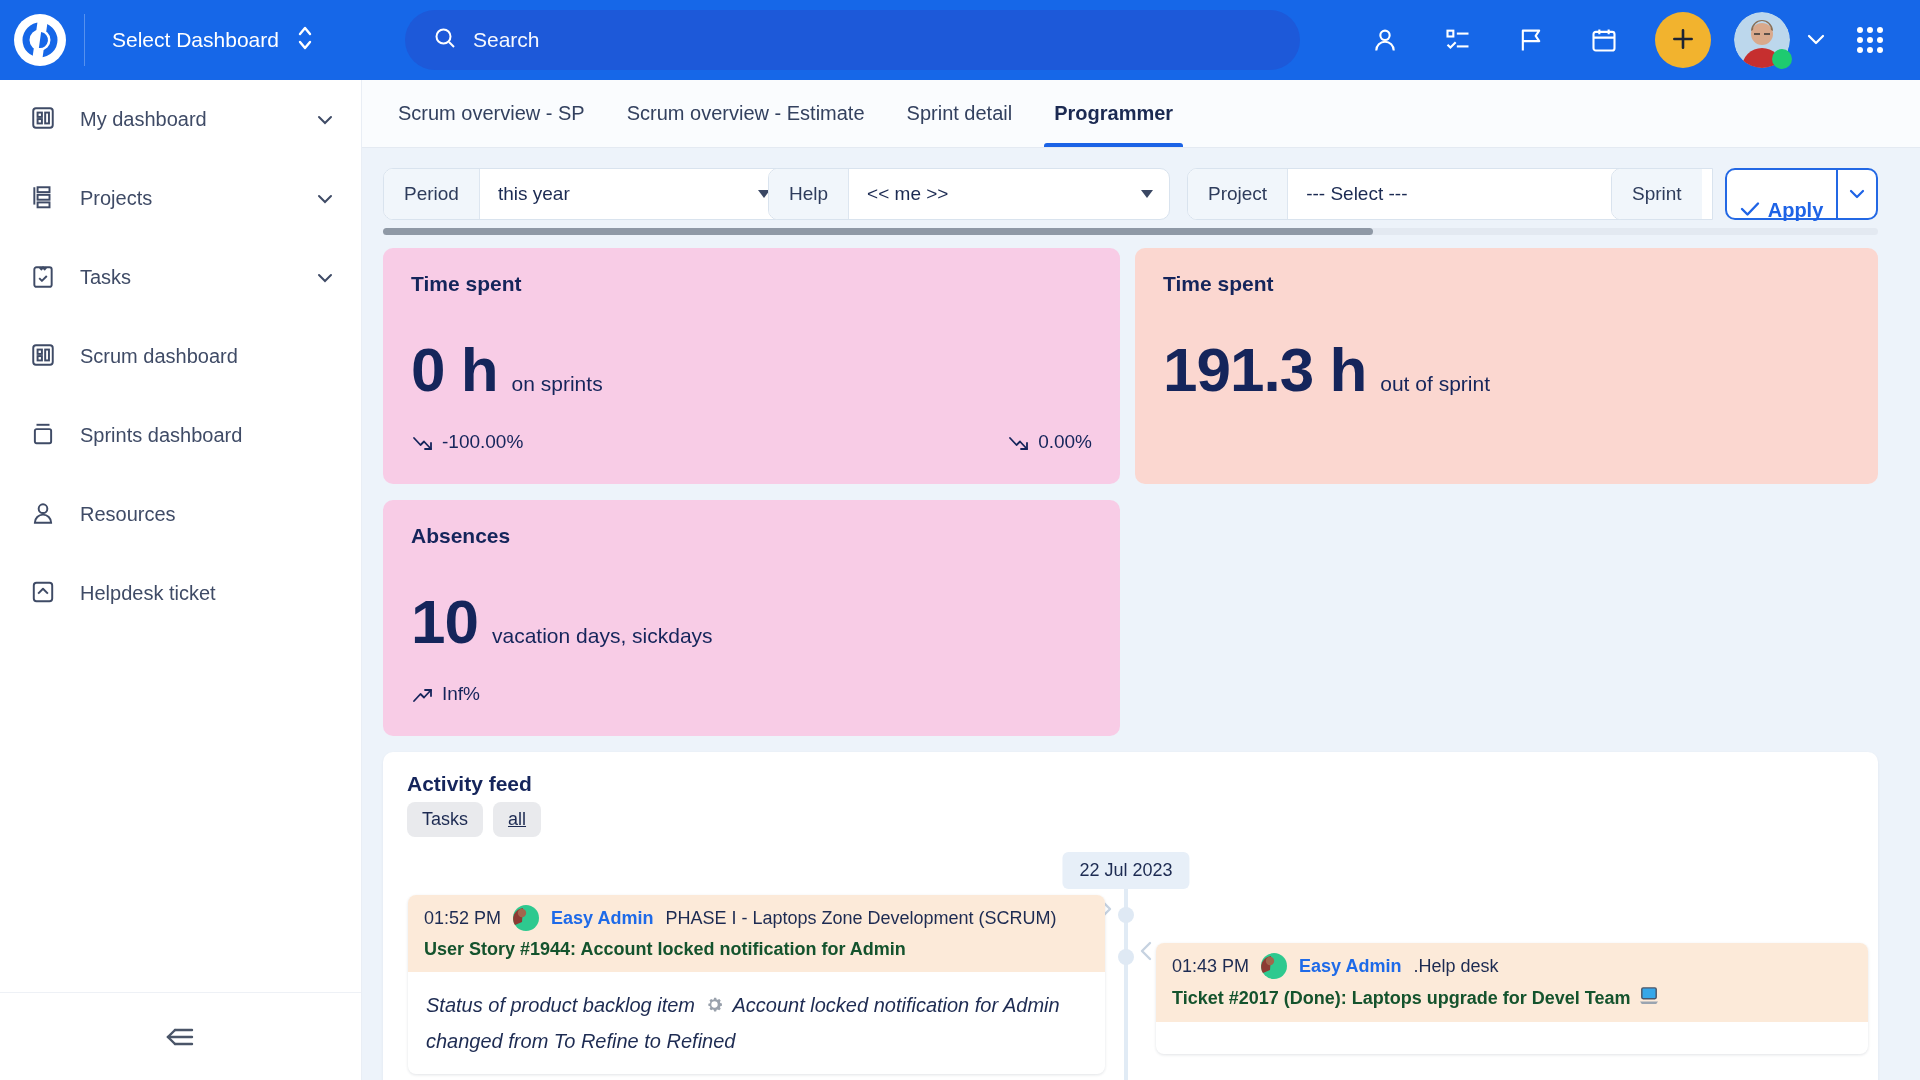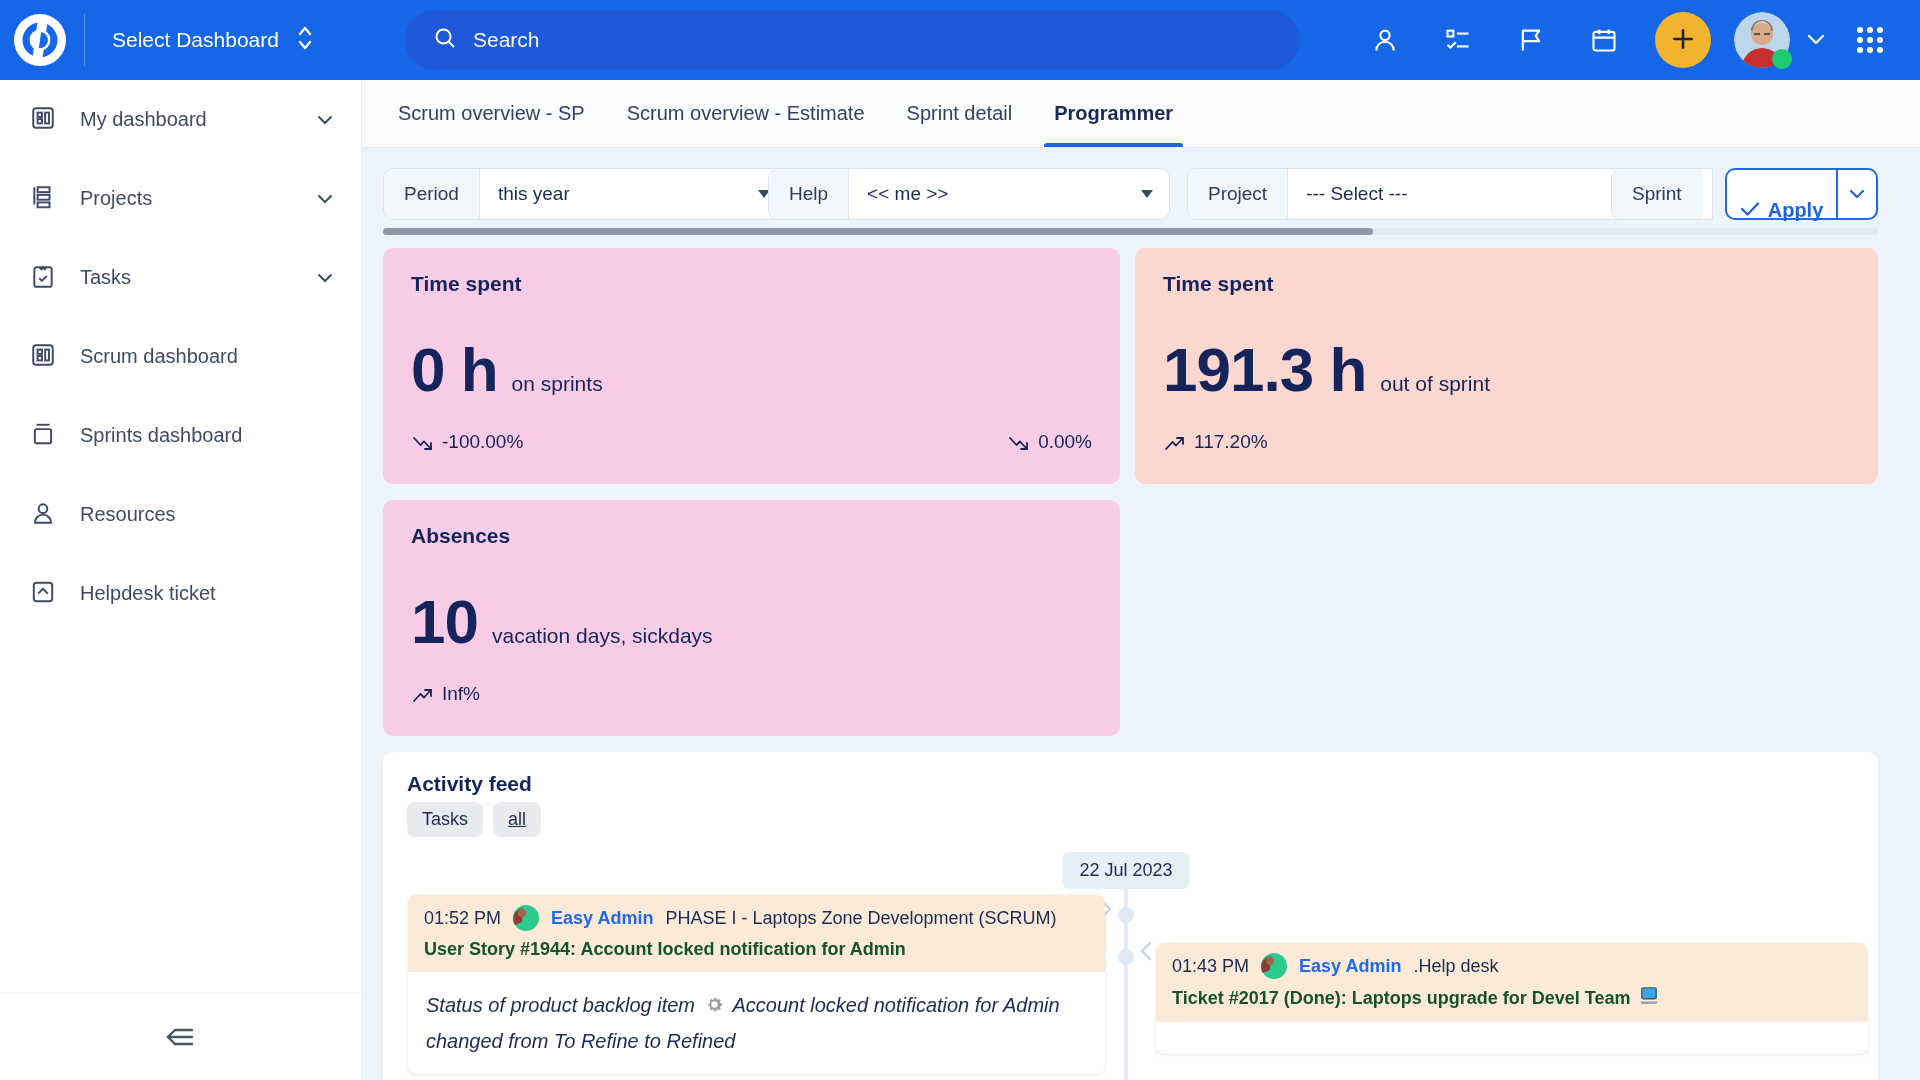--- a/index.html
+++ b/index.html
@@ -409,31 +409,20 @@
           </span>
         </div>
       </div>
 
       <div class="card" style="left:773px; top:8px; width:743px; background:#fbd7d0;">
         <div class="card-title">Time spent</div>
         <div class="card-big">
           <span class="big">191.3 h</span>
           <span class="suffix">out of sprint</span>
         </div>
-        <div class="card-metrics">
-          <span class="metric">
-            <span>
-              <svg width="24" height="24" viewBox="0 0 24 24" fill="none" stroke="#15255b" stroke-width="1.8" stroke-linecap="round" stroke-linejoin="round">
-                  <path d="M3 18 L9.5 11 L13 14.5 L20 7"></path>
-                  <path d="M14 7 H20 V13"></path>
-                </svg>
-            </span>
-            <span>117.20%</span>
-          </span>
-        </div>
       </div>
 
       <div class="card" style="left:21px; top:260px; width:737px; background:#f8cce6;">
         <div class="card-title">Absences</div>
         <div class="card-big">
           <span class="big">10</span>
           <span class="suffix">vacation days, sickdays</span>
         </div>
         <div class="card-metrics">
           <span class="metric">

